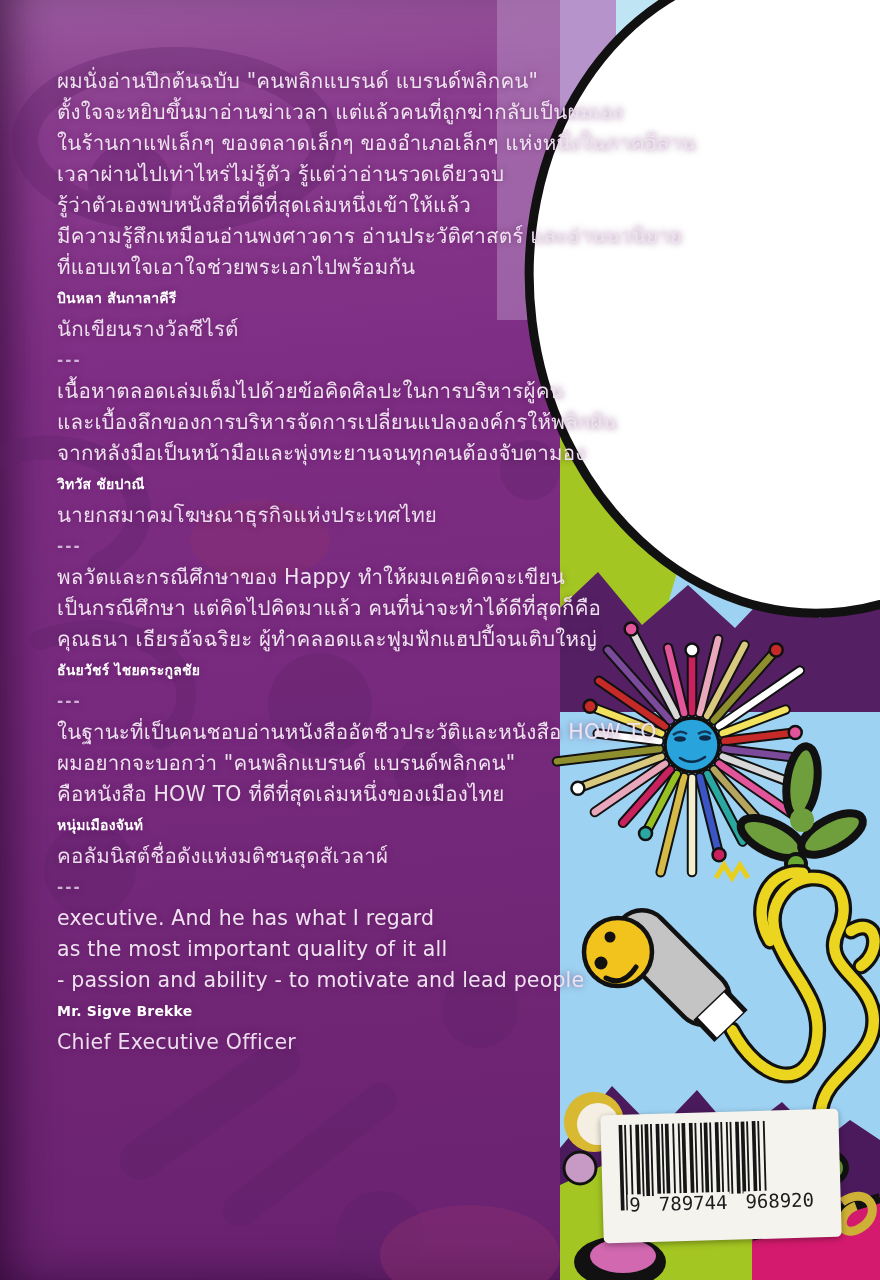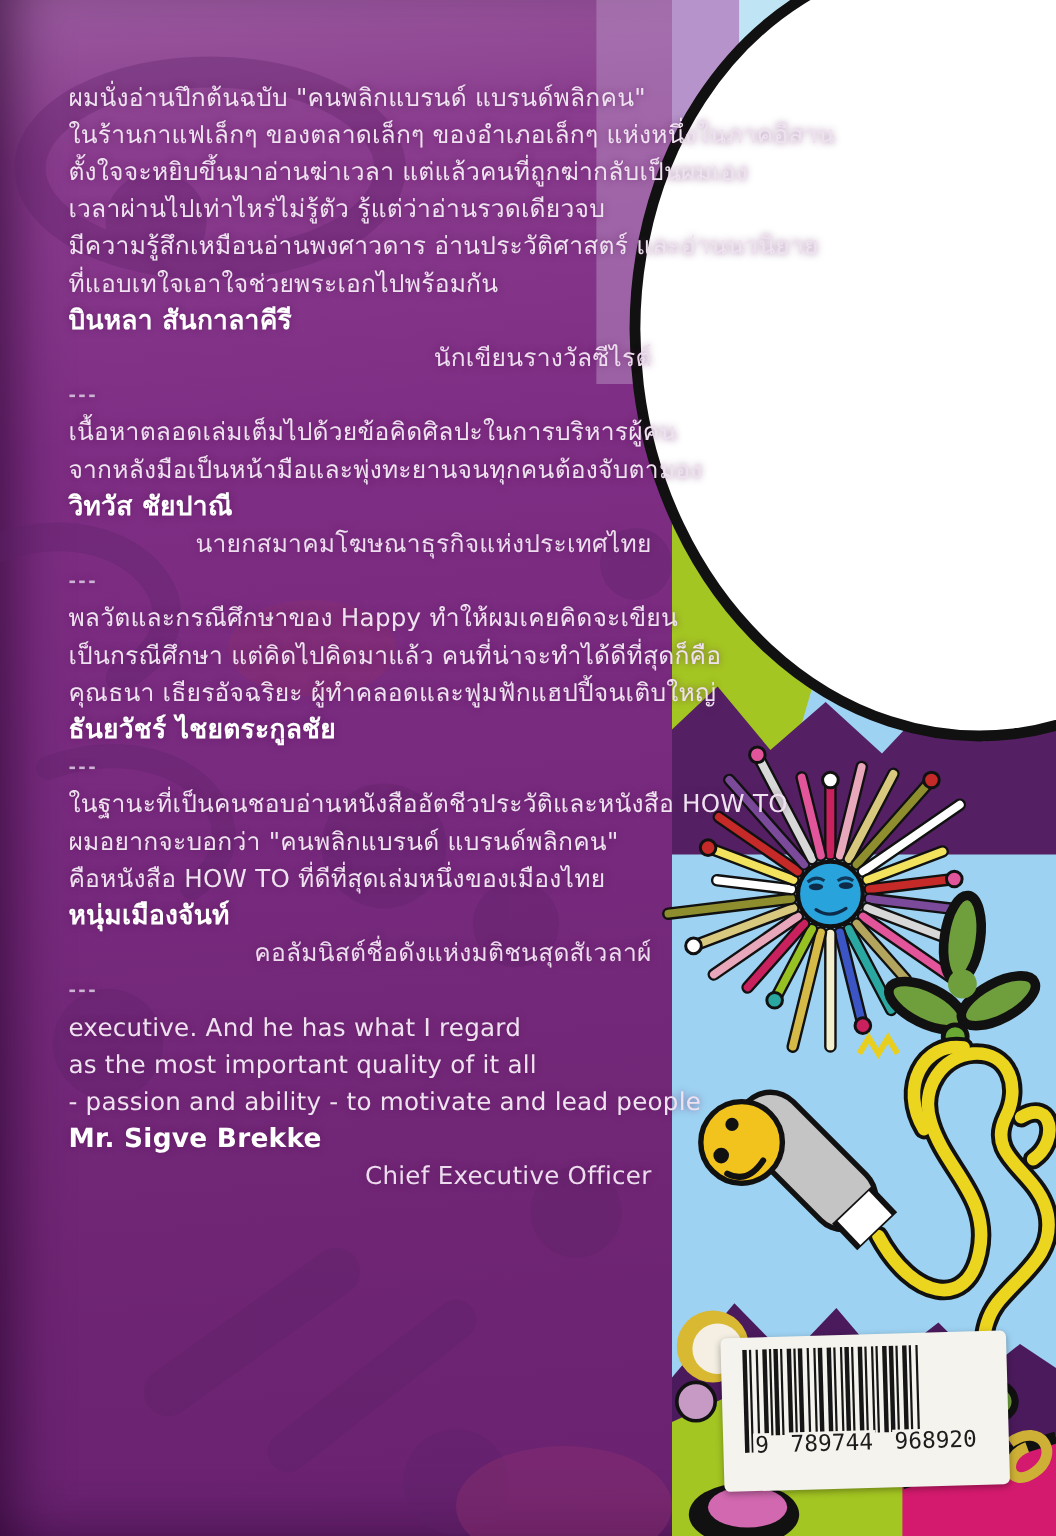--- a/index.html
+++ b/index.html
@@ -9,22 +9,22 @@
     font-family:"DejaVu Sans","Liberation Sans",sans-serif;
     box-shadow:inset 34px 0 46px -24px rgba(30,0,35,.6), inset 0 -30px 50px -30px rgba(30,0,35,.4);
   }
   .doodles{position:absolute;inset:0;z-index:1;pointer-events:none;}
   .quotes{
     position:absolute;left:57px;top:66px;width:486px;z-index:3;
     color:#efe2f0;font-size:20.5px;line-height:31px;letter-spacing:.2px;
     text-shadow:0 0 6px rgba(90,20,90,.55);
   }
   .q-line{white-space:nowrap;}
-  .q-author{font-weight:700;color:#ffffff;font-size:22px;}
-  .q-role{color:#ecdcee;text-align:right;}
+  .q-author{font-weight:700;color:#ffffff;font-size:14px;}
+  .q-role{color:#ecdcee;}
   .q-sep{color:#cdb3d4;font-weight:700;letter-spacing:2px;font-size:15px;line-height:31px;}
   .illus{position:absolute;left:520px;top:0;width:360px;height:1280px;z-index:2;}
   .barcode{
     position:absolute;left:602px;top:1112px;width:238px;height:128px;z-index:4;
     background:#f5f3ee;border-radius:5px;transform:rotate(-1.6deg);
     box-shadow:0 2px 6px rgba(0,0,0,.35);
     display:flex;flex-direction:column;align-items:center;justify-content:flex-start;
     padding-top:10px;box-sizing:border-box;
   }
   .bars{display:block;}
@@ -57,31 +57,33 @@
     <rect x="497" y="0" width="63" height="320" fill="#b48ac0" opacity="0.55"></rect>
     <g fill="#8a2f6f" opacity="0.45">
       <ellipse cx="470" cy="1255" rx="90" ry="50"></ellipse>
       <ellipse cx="260" cy="540" rx="70" ry="40"></ellipse>
     </g>
   </svg>
 
   <div class="quotes" id="quotes">
       <div>
         <div class="q-line">ผมนั่งอ่านปึกต้นฉบับ "คนพลิกแบรนด์ แบรนด์พลิกคน"</div>
+        <div class="q-line">ตั้งใจจะหยิบขึ้นมาอ่านฆ่าเวลา แต่แล้วคนที่ถูกฆ่ากลับเป็นผมเอง</div>
         <div class="q-line">ในร้านกาแฟเล็กๆ ของตลาดเล็กๆ ของอำเภอเล็กๆ แห่งหนึ่งในภาคอีสาน</div>
-        <div class="q-line">ตั้งใจจะหยิบขึ้นมาอ่านฆ่าเวลา แต่แล้วคนที่ถูกฆ่ากลับเป็นผมเอง</div>
         <div class="q-line">เวลาผ่านไปเท่าไหร่ไม่รู้ตัว รู้แต่ว่าอ่านรวดเดียวจบ</div>
+        <div class="q-line">รู้ว่าตัวเองพบหนังสือที่ดีที่สุดเล่มหนึ่งเข้าให้แล้ว</div>
         <div class="q-line">มีความรู้สึกเหมือนอ่านพงศาวดาร อ่านประวัติศาสตร์ และอ่านนวนิยาย</div>
         <div class="q-line">ที่แอบเทใจเอาใจช่วยพระเอกไปพร้อมกัน</div>
         <div class="q-author">บินหลา สันกาลาคีรี</div>
         <div class="q-role">นักเขียนรางวัลซีไรต์</div>
       </div>
       <div class="q-sep">---</div>
       <div>
         <div class="q-line">เนื้อหาตลอดเล่มเต็มไปด้วยข้อคิดศิลปะในการบริหารผู้คน</div>
+        <div class="q-line">และเบื้องลึกของการบริหารจัดการเปลี่ยนแปลงองค์กรให้พลิกผัน</div>
         <div class="q-line">จากหลังมือเป็นหน้ามือและพุ่งทะยานจนทุกคนต้องจับตามอง</div>
         <div class="q-author">วิทวัส ชัยปาณี</div>
         <div class="q-role">นายกสมาคมโฆษณาธุรกิจแห่งประเทศไทย</div>
       </div>
       <div class="q-sep">---</div>
       <div>
         <div class="q-line">พลวัตและกรณีศึกษาของ Happy ทำให้ผมเคยคิดจะเขียน</div>
         <div class="q-line">เป็นกรณีศึกษา แต่คิดไปคิดมาแล้ว คนที่น่าจะทำได้ดีที่สุดก็คือ</div>
         <div class="q-line">คุณธนา เธียรอัจฉริยะ ผู้ทำคลอดและฟูมฟักแฮปปี้จนเติบใหญ่</div>
         <div class="q-author">ธันยวัชร์ ไชยตระกูลชัย</div>

